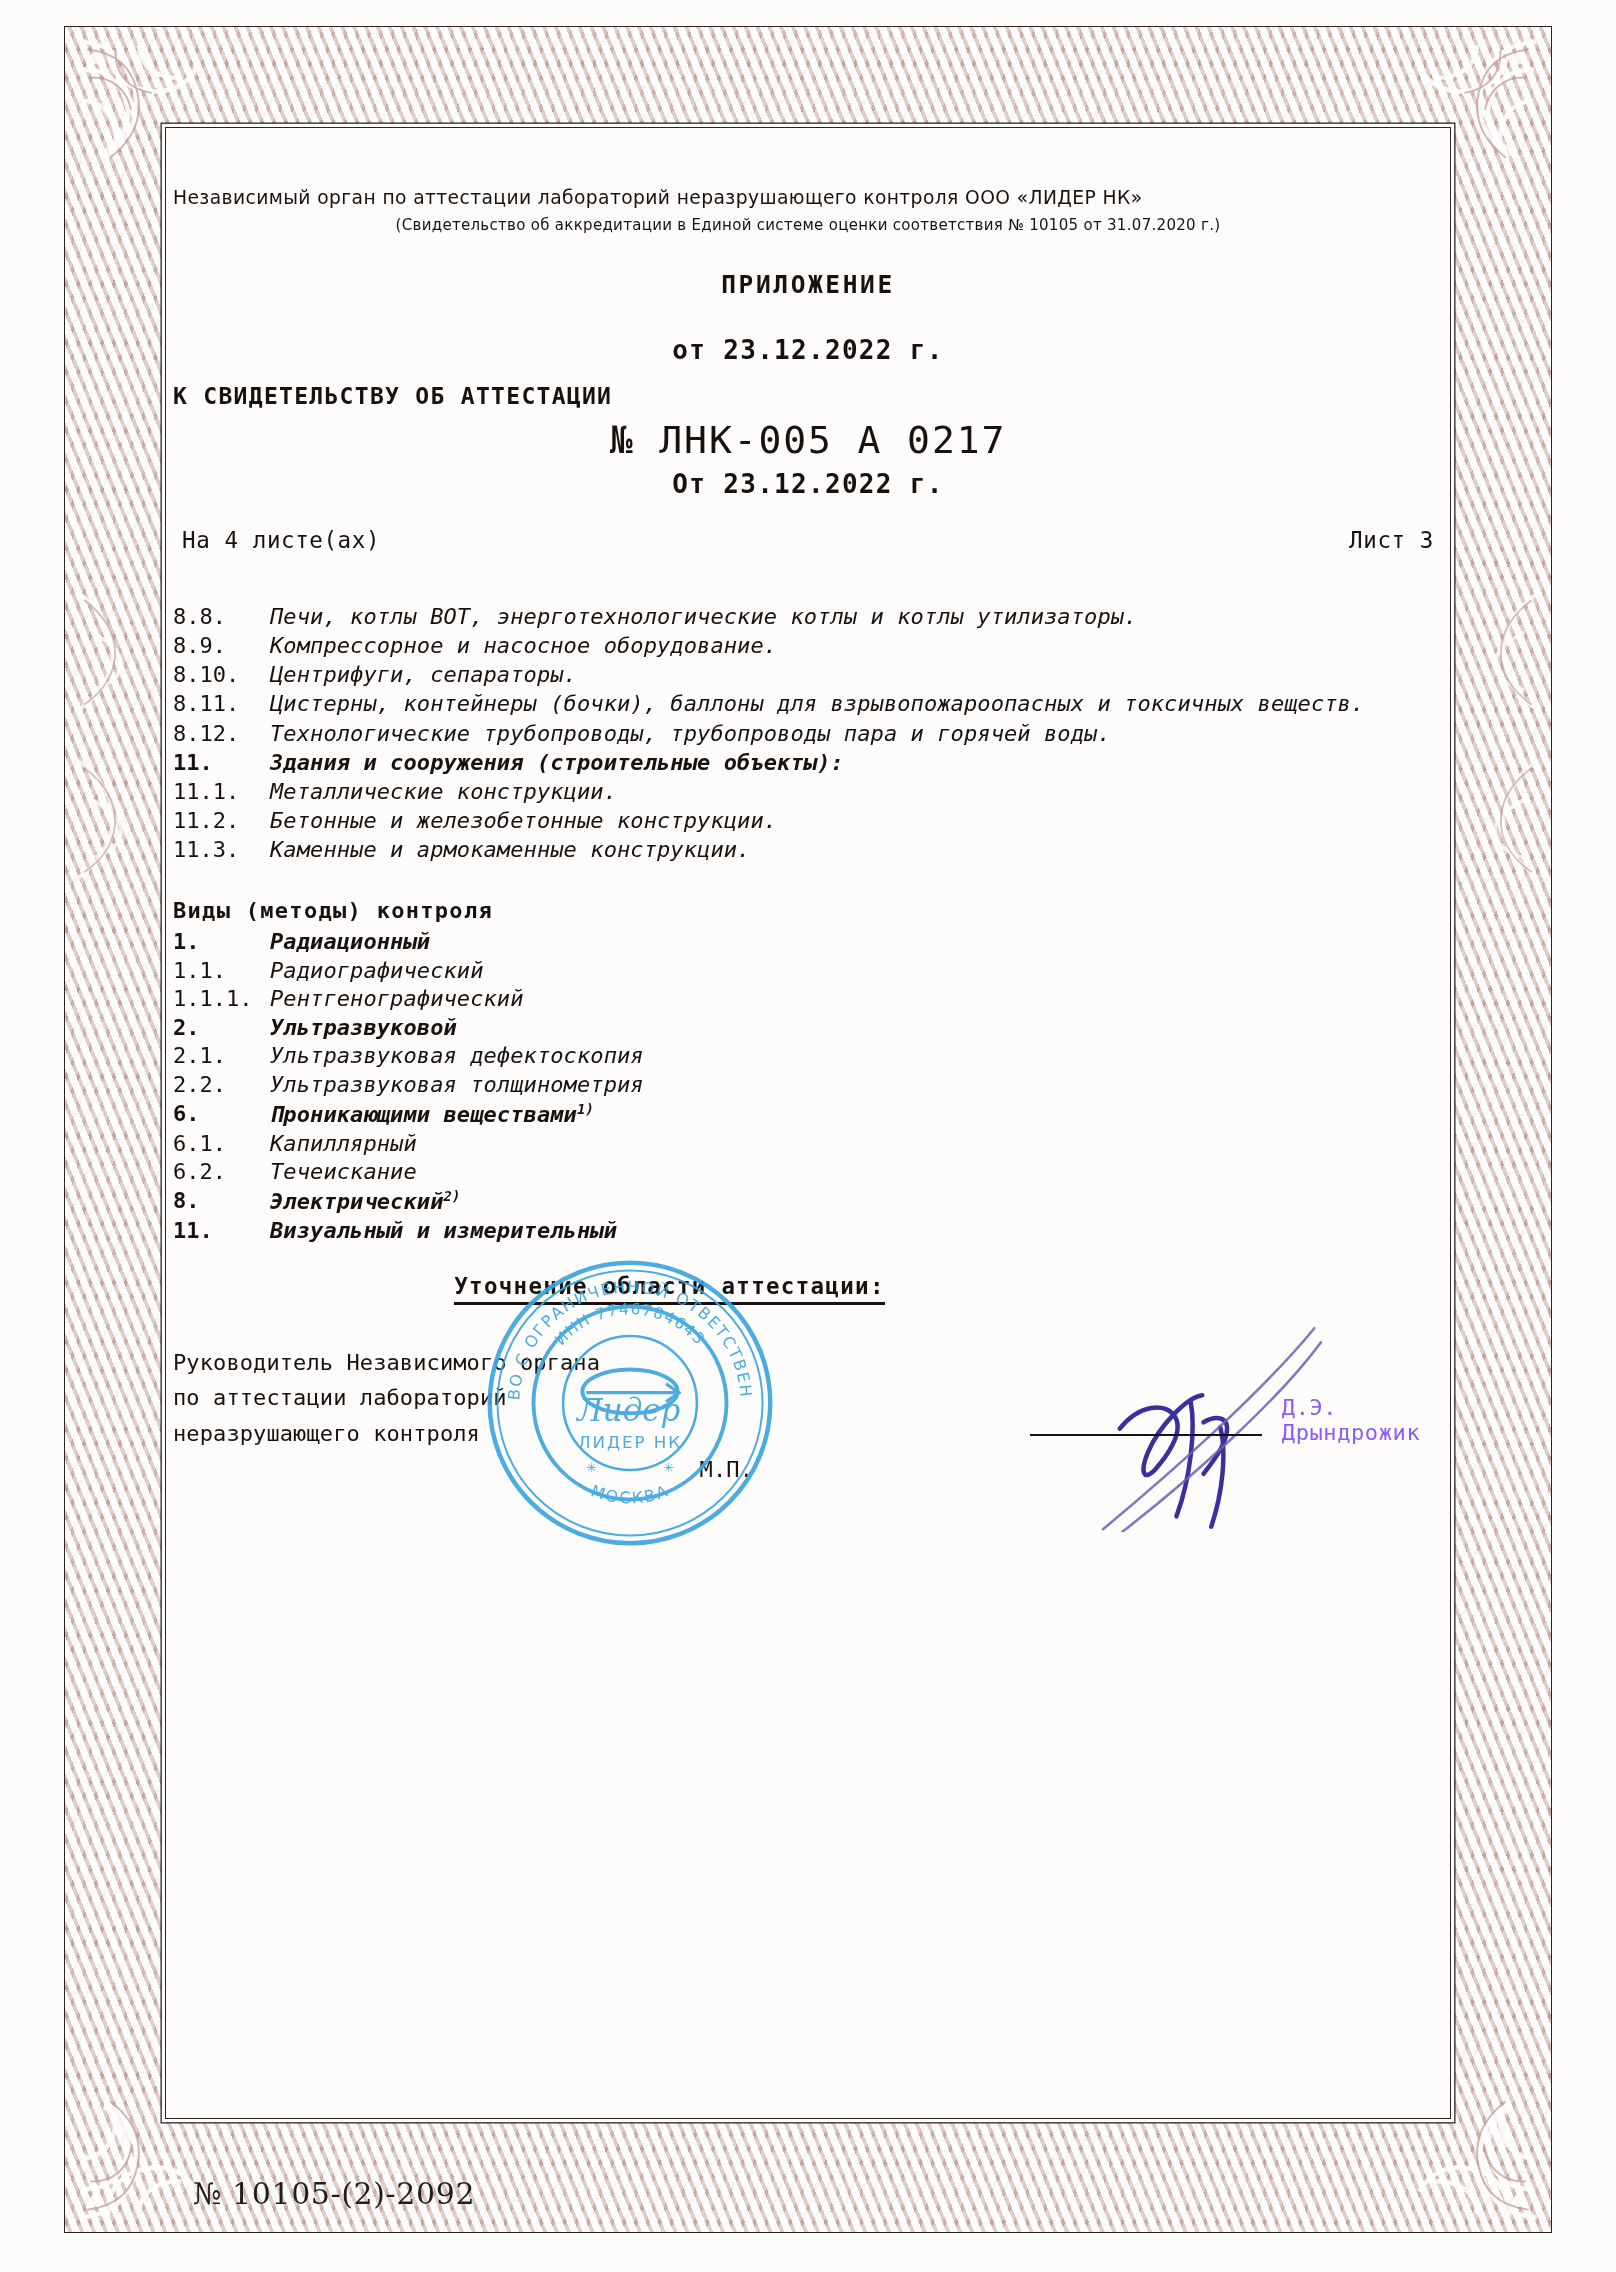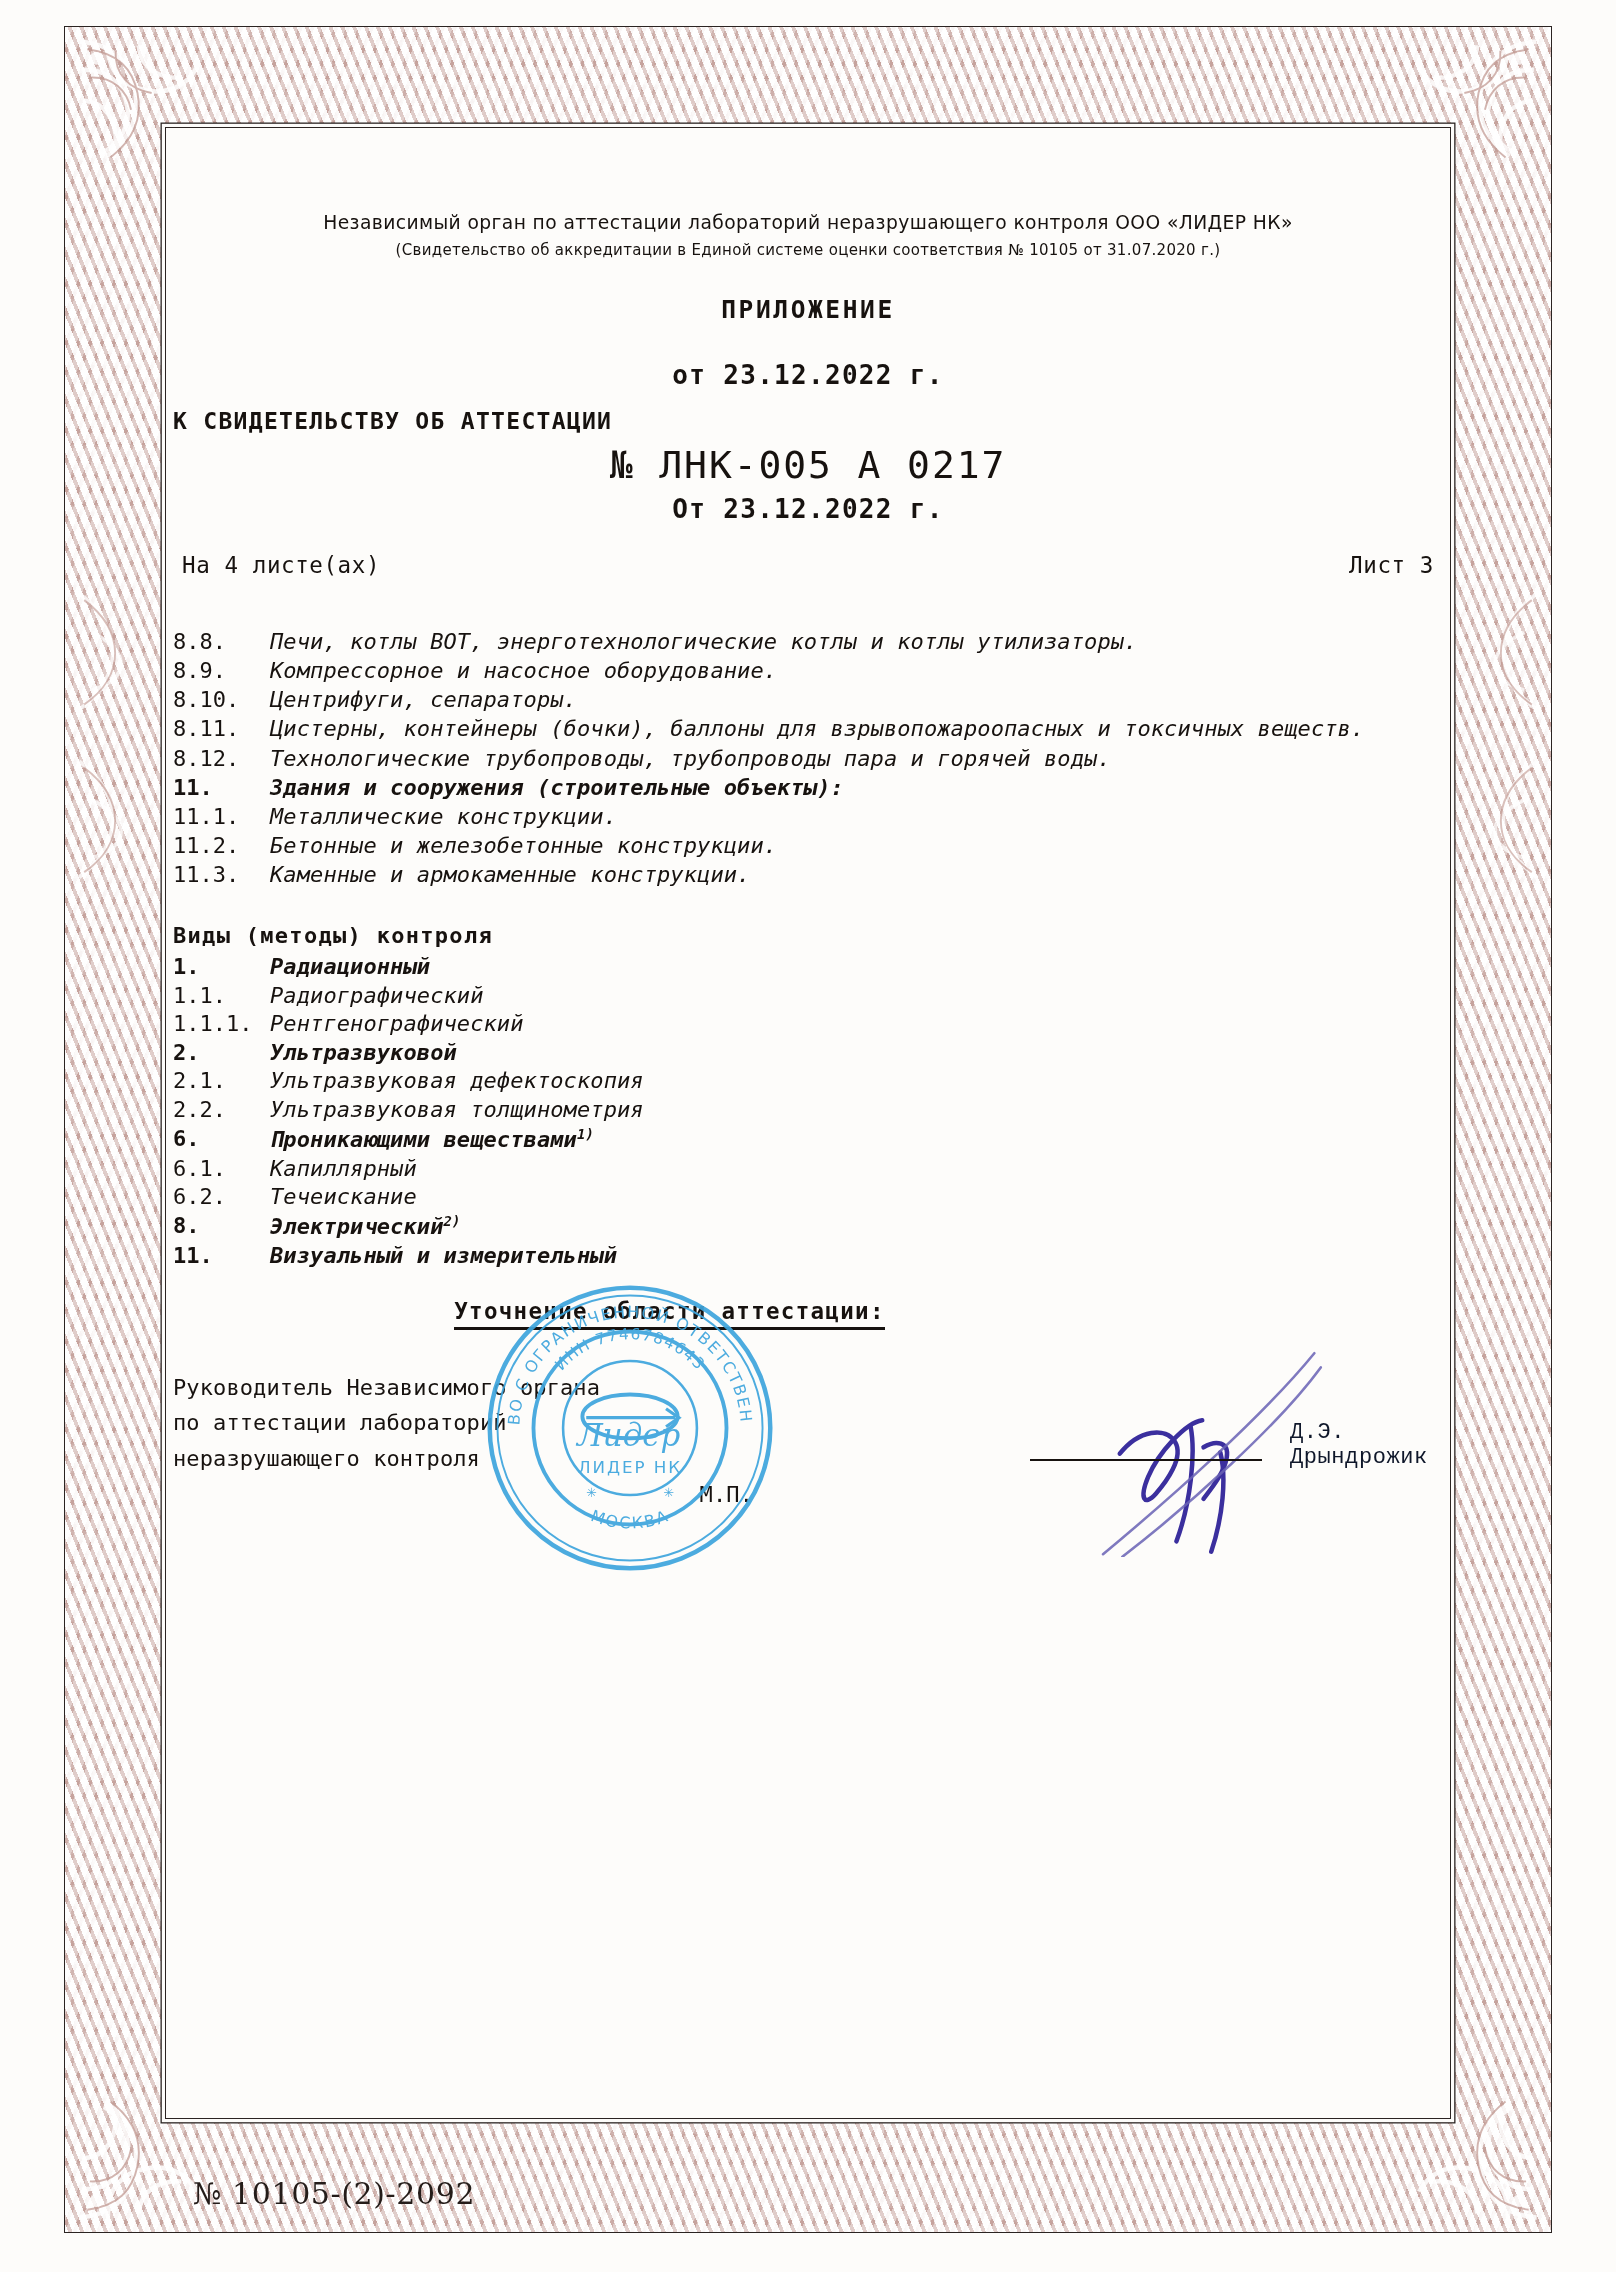--- a/index.html
+++ b/index.html
@@ -57,26 +57,25 @@
     font-family:"DejaVu Sans", sans-serif;
     font-weight:bold;
     font-size:34px;
     line-height:1.28;
     letter-spacing:1px;
     color:#17120f;
     margin-top:31px;
   }
 
   .org-line{
-    text-align:center;
     font-family:"DejaVu Sans", sans-serif;
     font-size:18.7px;
     letter-spacing:0.4px;
     color:#17120f;
-    margin-top:39px;
+    margin-top:14px;
   }
   .accred-line{
     text-align:center;
     font-family:"DejaVu Sans", sans-serif;
     font-size:15px;
     letter-spacing:0.3px;
     color:#17120f;
     margin-top:8.4px;
   }
 
@@ -166,21 +165,21 @@
   }
   .mp{margin-left:86px;text-align:right;}
   .sig-right{
     position:absolute;left:857px;top:50px;
     display:flex;align-items:flex-end;
   }
   .sig-rule{
     width:271px;border-bottom:2.6px solid #17120f;height:0.6px;
     margin-bottom:8.4px;
   }
-  .sig-name{font-size:22px;letter-spacing:0.6px;color:#0f172a;margin-left:28px;font-family:Liberation Mono, monospace;}
+  .sig-name{font-size:22px;letter-spacing:0.6px;color:#8b5cf6;margin-left:20px;}
 
   
   .signature{position:absolute;left:921px;top:-26px;width:335px;height:213px;pointer-events:none;}
 
   
   .stamp{
     position:absolute;left:309px;top:-90px;
     width:296px;height:296px;pointer-events:none;opacity:.92;
   }
 

